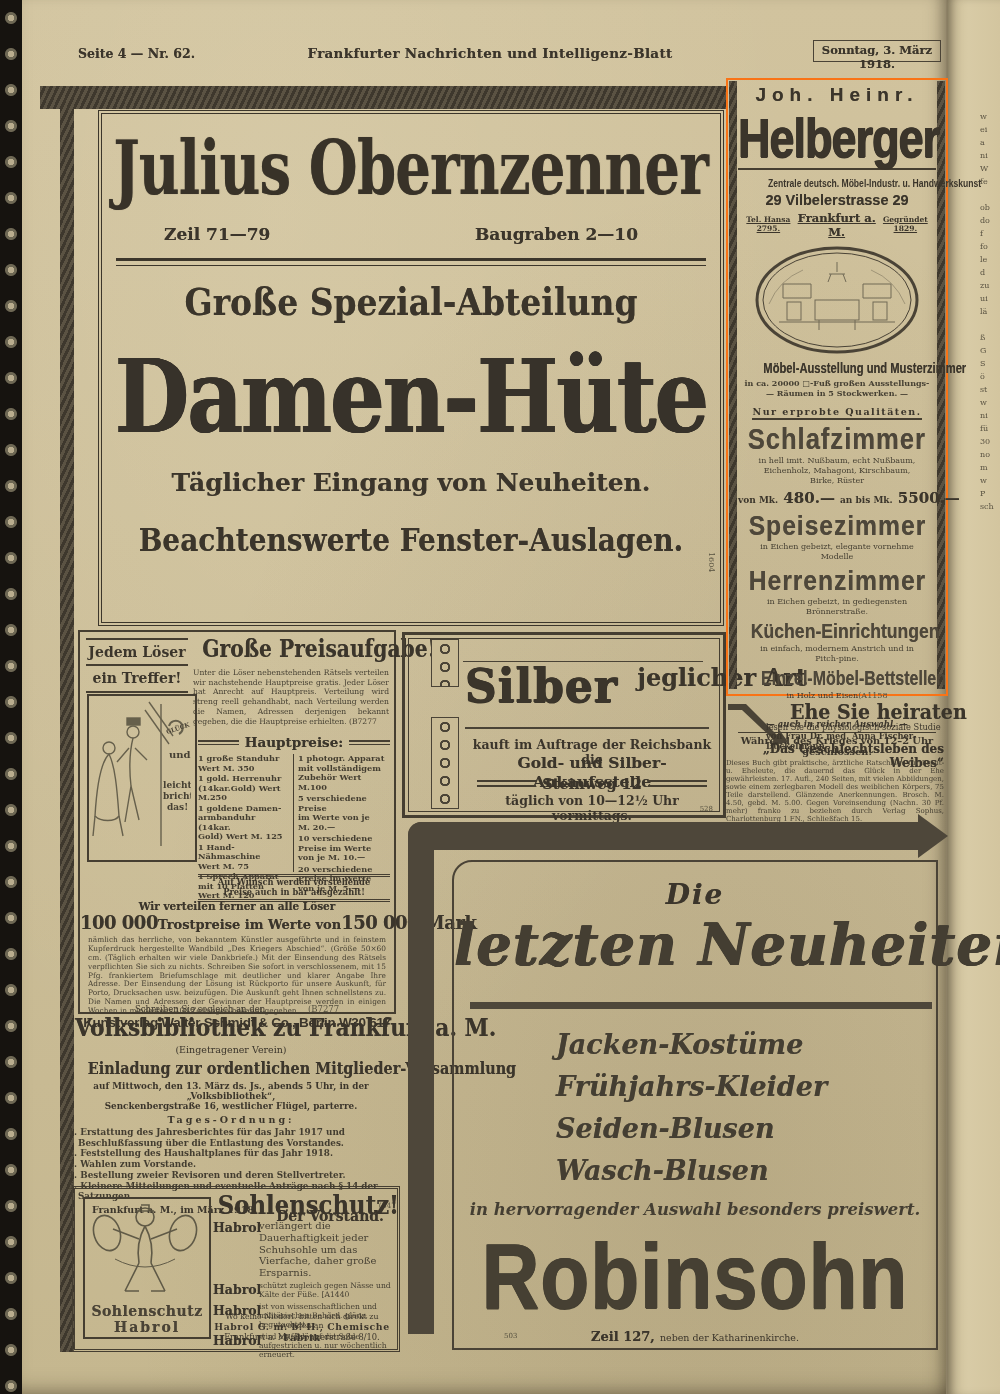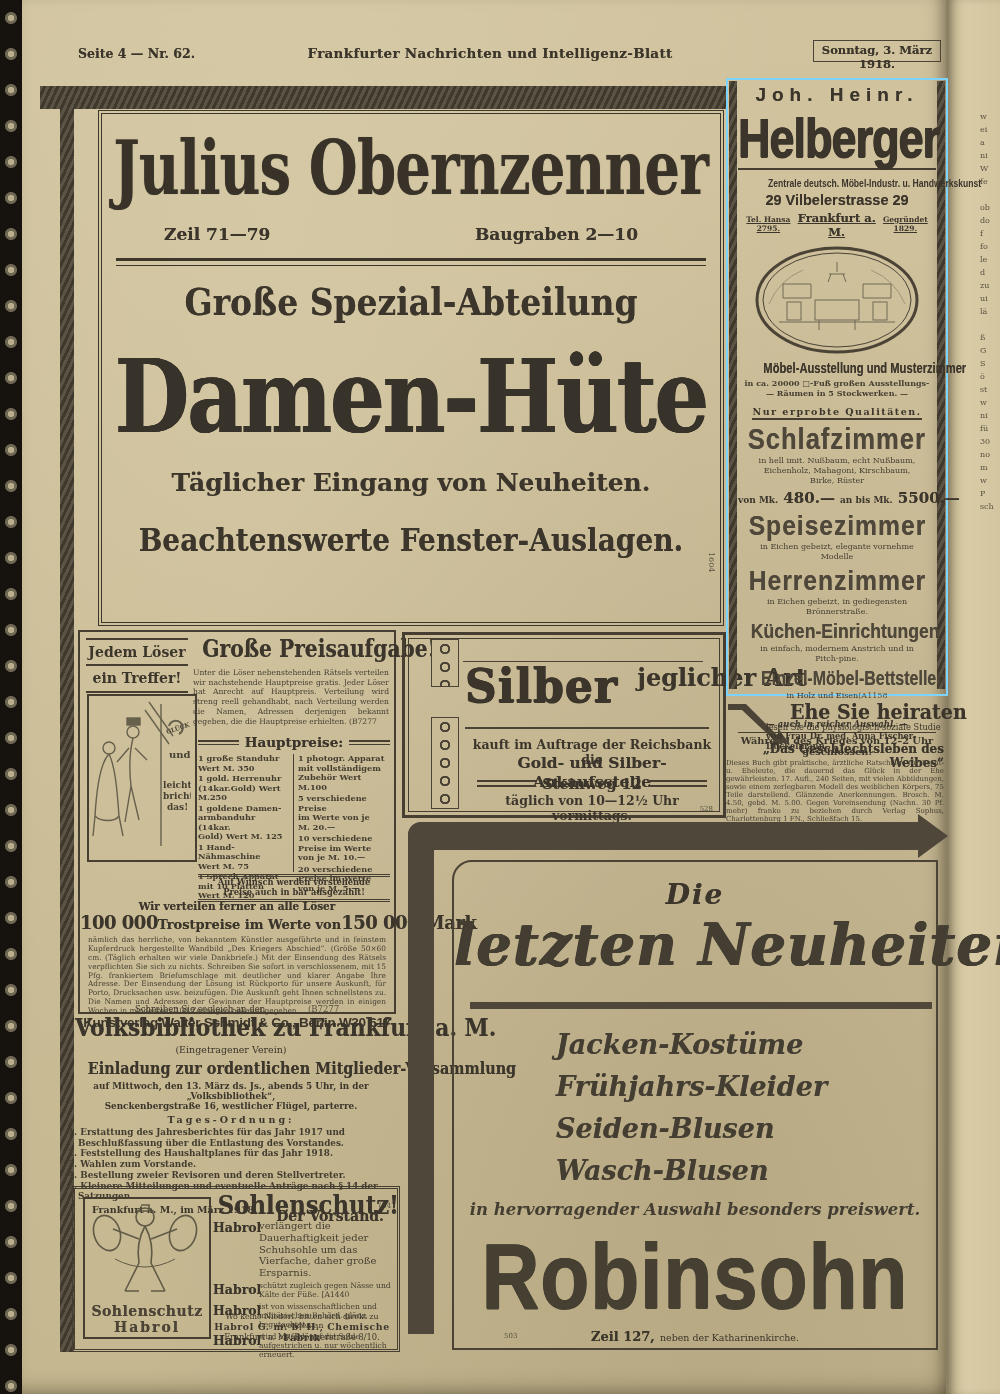--- a/index.html
+++ b/index.html
@@ -276,21 +276,21 @@
     <div class="abs c b" style="left:62px;top:102px;width:250px;font-size:12.5px;">kauft im Auftrage der Reichsbank die</div>
     <div class="abs rule-row" style="left:72px;top:140px;width:230px;">
       <div class="ln" style="border-top:2px solid #453e31;border-bottom:2px solid #453e31;height:3px;"></div>
       <span class="b inky" style="font-size:14.5px;">Steinweg 12</span>
       <div class="ln" style="border-top:2px solid #453e31;border-bottom:2px solid #453e31;height:3px;"></div>
     </div>
     <div class="abs c b" style="left:62px;top:158px;width:250px;font-size:12.5px;">täglich von 10—12½ Uhr vormittags.</div>
     <div class="abs" style="right:10px;bottom:2px;font-size:7px;color:#55503f;">528</div>
   </div>
 
-  <div class="abs" style="left:726px;top:78px;width:218px;height:614px;border:2px solid #7dd3fc;">
+  <div class="abs" style="left:726px;top:78px;width:218px;height:614px;border:2px solid #f97316;">
     <div class="abs hatch" style="left:1px;top:1px;width:8px;height:608px;"></div>
     <div class="abs hatch" style="right:1px;top:1px;width:8px;height:608px;"></div>
     <div class="abs" style="left:10px;right:10px;top:0;bottom:0;text-align:center;">
       <div class="b sans inky" style="font-size:19px;letter-spacing:6px;margin-top:4px;">Joh. Heinr.</div>
       <div>
         <span class="b sans inky fat nw" style="display:inline-block;font-size:45px;letter-spacing:-1px;transform:scale(1,1.25);transform-origin:center top;">Helberger</span>
       </div>
       <div style="margin-top:10px;border-top:2px solid #453e31;padding-top:2px;">
         <span class="b sans nw" style="display:inline-block;font-size:11px;transform:scaleX(.78);transform-origin:center top;">Zentrale deutsch. Möbel-Industr. u. Handwerkskunst</span>
       </div>

